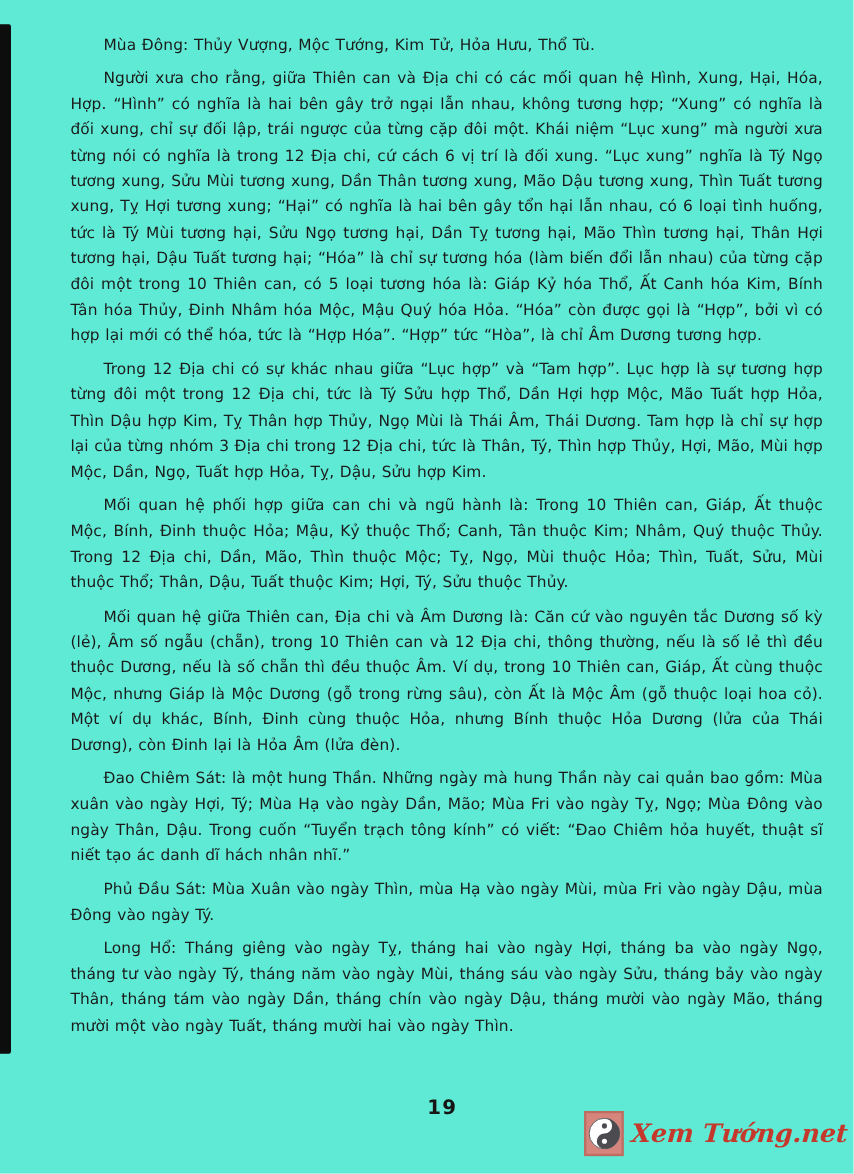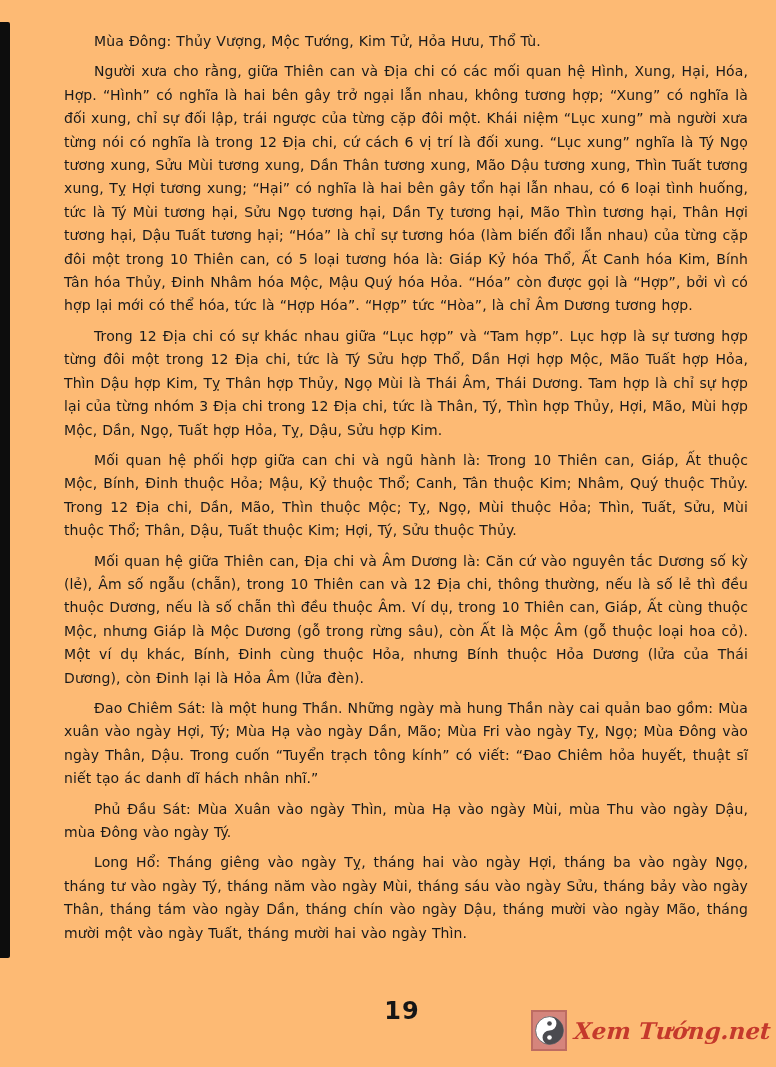--- a/index.html
+++ b/index.html
@@ -4,21 +4,21 @@
 <style>
   html, body {
     margin: 0;
     padding: 0;
     background: #ffffff;
   }
   .page {
     position: relative;
     width: 776px;
     height: 1067px;
-    background: #fdba74;
+    background: #5eead4;
     overflow: hidden;
     font-family: "DejaVu Sans", sans-serif;
     color: #1b1b1b;
   }
   
   .scan-edge-bar {
     position: absolute;
     left: 0;
     top: 22px;
     width: 10px;
@@ -42,21 +42,21 @@
     word-spacing: 0.5px;
   }
   .page-number {
     position: absolute;
     top: 997px;
     left: 0;
     width: 776px;
     box-sizing: border-box;
     text-align: center;
     text-indent: 28px;
-    font-size: 24px;
+    font-size: 18px;
     font-weight: bold;
     letter-spacing: 1px;
     color: #161616;
   }
   .watermark {
     position: absolute;
     top: 1010px;
     right: 5px;
     display: flex;
     align-items: center;
@@ -89,21 +89,21 @@
 
   <div class="scan-edge-bar"></div>
 
   <div class="content">
     <p>Mùa Đông:  Thủy Vượng, Mộc Tướng, Kim Tử, Hỏa Hưu, Thổ Tù.</p>
     <p>Người xưa cho rằng, giữa Thiên can và Địa chi có các mối quan hệ Hình, Xung, Hại, Hóa, Hợp. “Hình” có nghĩa là hai bên gây trở ngại lẫn nhau, không tương hợp; “Xung” có nghĩa là đối xung, chỉ sự đối lập, trái ngược của từng cặp đôi một. Khái niệm “Lục xung” mà người xưa từng nói có nghĩa là trong 12 Địa chi, cứ cách 6 vị trí là đối xung. “Lục xung” nghĩa là Tý Ngọ tương xung, Sửu Mùi tương xung, Dần Thân tương xung, Mão Dậu tương xung, Thìn Tuất tương xung, Tỵ Hợi tương xung; “Hại” có nghĩa là hai bên gây tổn hại lẫn nhau, có 6 loại tình huống, tức là Tý Mùi tương hại, Sửu Ngọ tương hại, Dần Tỵ tương hại, Mão Thìn tương hại, Thân Hợi tương hại, Dậu Tuất tương hại; “Hóa” là chỉ sự tương hóa (làm biến đổi lẫn nhau) của từng cặp đôi một trong 10 Thiên can, có 5 loại tương hóa là: Giáp Kỷ hóa Thổ, Ất Canh hóa Kim, Bính Tân hóa Thủy, Đinh Nhâm hóa Mộc, Mậu Quý hóa Hỏa. “Hóa” còn được gọi là “Hợp”, bởi vì có hợp lại mới có thể hóa, tức là “Hợp Hóa”. “Hợp” tức “Hòa”, là chỉ Âm Dương tương hợp.</p>
     <p>Trong 12 Địa chi có sự khác nhau giữa “Lục hợp” và “Tam hợp”. Lục hợp là sự tương hợp từng đôi một trong 12 Địa chi, tức là Tý Sửu hợp Thổ, Dần Hợi hợp Mộc, Mão Tuất hợp Hỏa, Thìn Dậu hợp Kim, Tỵ Thân hợp Thủy, Ngọ Mùi là Thái Âm, Thái Dương. Tam hợp là chỉ sự hợp lại của từng nhóm 3 Địa chi trong 12 Địa chi, tức là Thân, Tý, Thìn hợp Thủy, Hợi, Mão, Mùi hợp Mộc, Dần, Ngọ, Tuất hợp Hỏa, Tỵ, Dậu, Sửu hợp Kim.</p>
     <p>Mối quan hệ phối hợp giữa can chi và ngũ hành là: Trong 10 Thiên can, Giáp, Ất thuộc Mộc, Bính, Đinh thuộc Hỏa; Mậu, Kỷ thuộc Thổ; Canh, Tân thuộc Kim; Nhâm, Quý thuộc Thủy. Trong 12 Địa chi, Dần, Mão, Thìn thuộc Mộc; Tỵ, Ngọ, Mùi thuộc Hỏa; Thìn, Tuất, Sửu, Mùi thuộc Thổ; Thân, Dậu, Tuất thuộc Kim; Hợi, Tý, Sửu thuộc Thủy.</p>
     <p>Mối quan hệ giữa Thiên can, Địa chi và Âm Dương là: Căn cứ vào nguyên tắc Dương số kỳ (lẻ), Âm số ngẫu (chẵn), trong 10 Thiên can và 12 Địa chi, thông thường, nếu là số lẻ thì đều thuộc Dương, nếu là số chẵn thì đều thuộc Âm. Ví dụ, trong 10 Thiên can, Giáp, Ất cùng thuộc Mộc, nhưng Giáp là Mộc Dương (gỗ trong rừng sâu), còn Ất là Mộc Âm (gỗ thuộc loại hoa cỏ). Một ví dụ khác, Bính, Đinh cùng thuộc Hỏa, nhưng Bính thuộc Hỏa Dương (lửa của Thái Dương), còn Đinh lại là Hỏa Âm (lửa đèn).</p>
     <p>Đao Chiêm Sát: là một hung Thần. Những ngày mà hung Thần này cai quản bao gồm: Mùa xuân vào ngày Hợi, Tý; Mùa Hạ vào ngày Dần, Mão; Mùa Fri vào ngày Tỵ, Ngọ; Mùa Đông vào ngày Thân, Dậu. Trong cuốn “Tuyển trạch tông kính” có viết: “Đao Chiêm hỏa huyết, thuật sĩ niết tạo ác danh dĩ hách nhân nhĩ.”</p>
-    <p>Phủ Đầu Sát: Mùa Xuân vào ngày Thìn, mùa Hạ vào ngày Mùi, mùa Thu vào ngày Dậu, mùa Đông vào ngày Tý.</p>
+    <p>Phủ Đầu Sát: Mùa Xuân vào ngày Thìn, mùa Hạ vào ngày Mùi, mùa Fri vào ngày Dậu, mùa Đông vào ngày Tý.</p>
     <p>Long Hổ: Tháng giêng vào ngày Tỵ, tháng hai vào ngày Hợi, tháng ba vào ngày Ngọ, tháng tư vào ngày Tý, tháng năm vào ngày Mùi, tháng sáu vào ngày Sửu, tháng bảy vào ngày Thân, tháng tám vào ngày Dần, tháng chín vào ngày Dậu, tháng mười vào ngày Mão, tháng mười một vào ngày Tuất, tháng mười hai vào ngày Thìn.</p>
   </div>
 
   <div class="page-number">19</div>
 
   <div class="watermark">
     <div class="yinyang-badge">
       <svg width="29" height="29" viewBox="0 0 100 100">
         <circle cx="50" cy="50" r="48" fill="#ffffff" stroke="#5a5a5e" stroke-width="3"></circle>
         <path d="M50 2 a48 48 0 0 1 0 96 a24 24 0 0 1 0 -48 a24 24 0 0 0 0 -48 z" fill="#4b4b50"></path>

